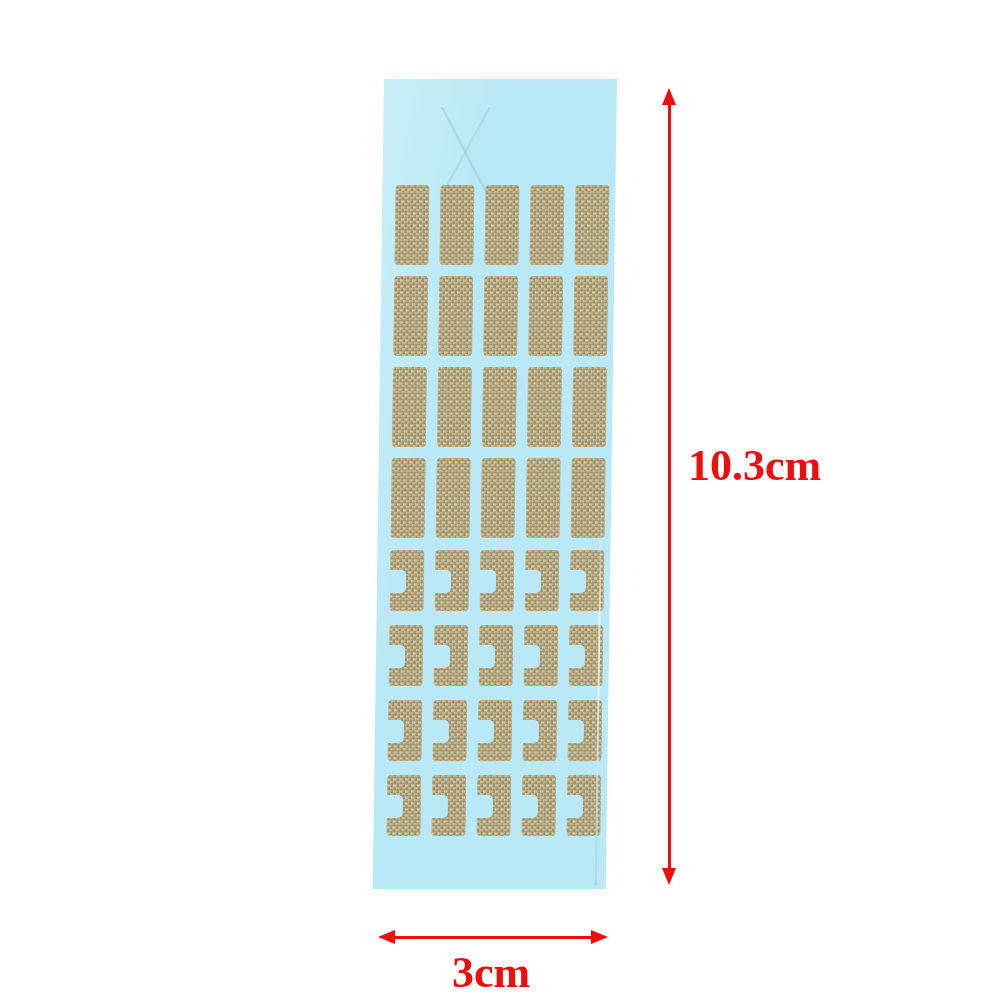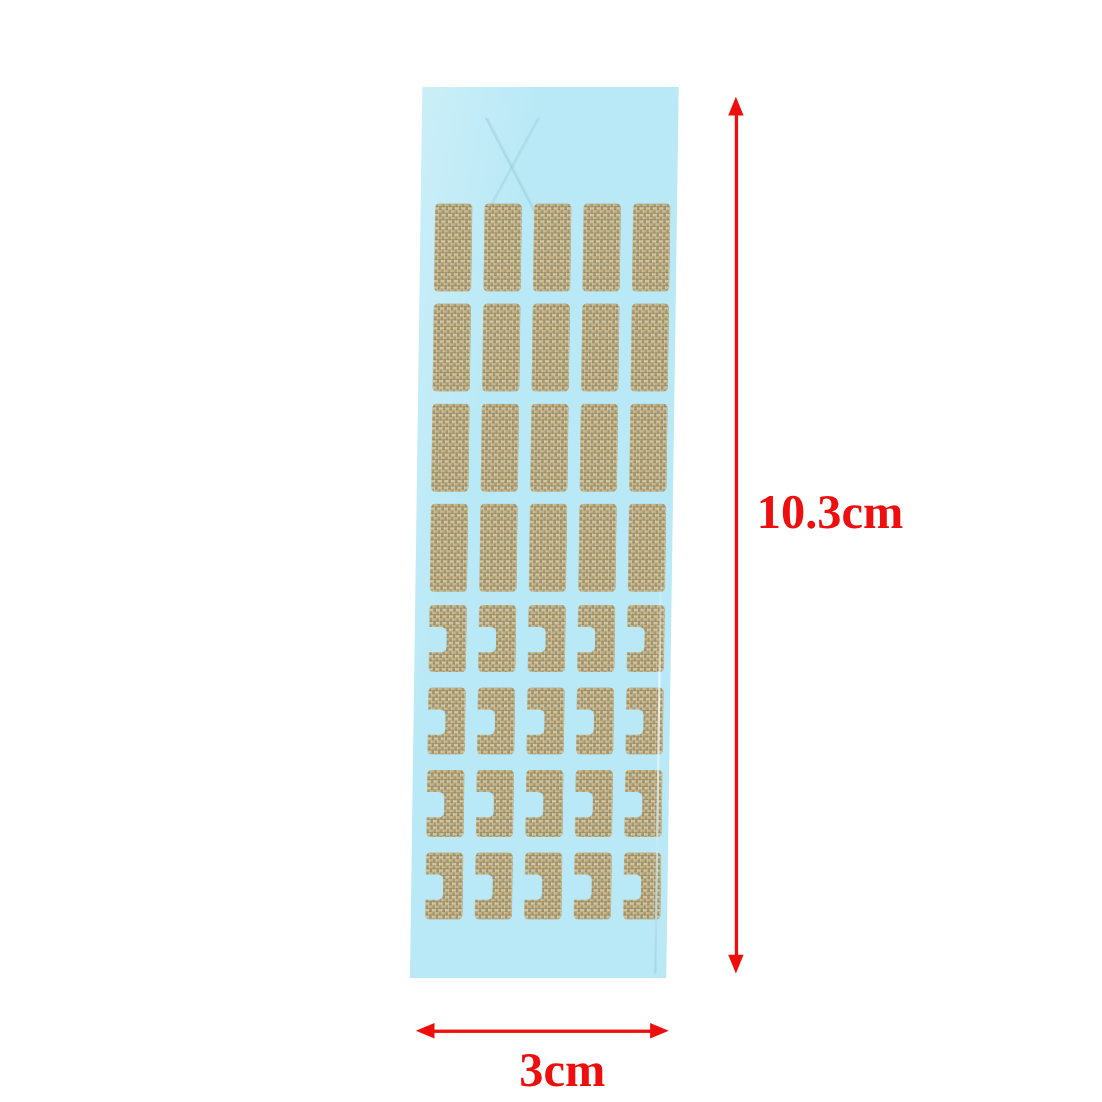--- a/index.html
+++ b/index.html
@@ -123,21 +123,21 @@
   .dim-label {
     position: absolute;
     color: var(--accent);
     font-family: "Liberation Serif", serif;
     font-weight: bold;
     font-size: 44px;
     line-height: 1;
     white-space: nowrap;
   }
   .dim-label.height { left: 688px; top: 432px; }
-  .dim-label.width  { left: 472px; top: 939px; }
+  .dim-label.width  { left: 452px; top: 939px; }
 </style>
 </head>
 <body>
 
 <div class="canvas">
 
   <div class="sheet">
     <div class="grid">
         <div class="row" style="top: 106px;">
           <div class="sticker rect"></div>

